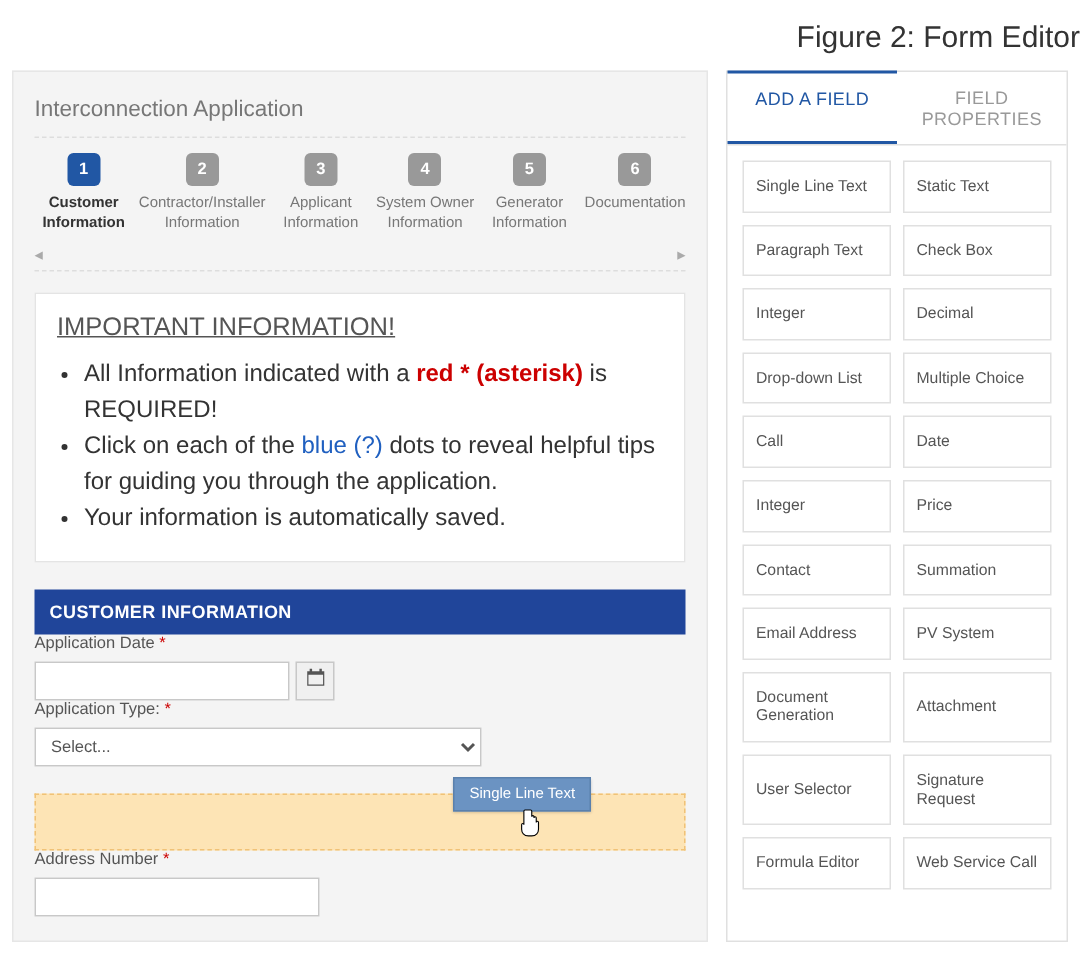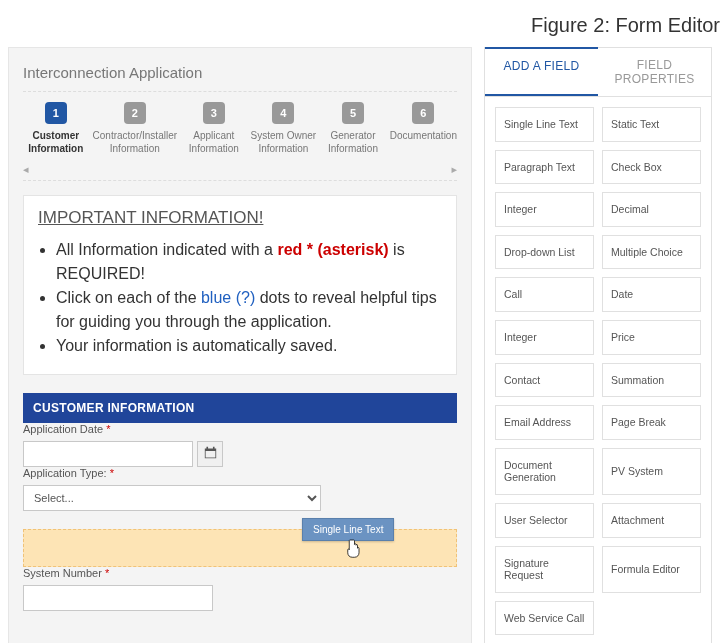--- a/index.html
+++ b/index.html
@@ -326,21 +326,21 @@
       <div class="drag-chip">Single Line Text</div>
       <div class="cursor-pointer">
         <svg viewBox="0 0 24 28">
             <path fill="#fff" stroke="#000" stroke-width="1" d="M8 2c-1 0-1 1-1 1v12s0-1-1-1-1 1-1 1v4c0 3 2 6 6 6h3c4 0 6-3 6-6v-6s0-1-1-1-1 1-1 1V9s0-1-1-1-1 1-1 1V8s0-1-1-1-1 1-1 1V3s0-1-1-1H8z"></path>
           </svg>
       </div>
     </div>
 
     <div class="field-row">
       <div class="field-label">
-        <span>System Number</span>
+        <span>Address Number</span>
         <span class="req">*</span>
       </div>
       <input type="text" class="text-input premise-input" value="" style="">
     </div>
   </div>
 
   <div class="right-panel">
     <div class="right-tabs">
       <div class="right-tab active">ADD A FIELD</div>
       <div class="right-tab">FIELD PROPERTIES</div>
@@ -354,25 +354,24 @@
       <div class="pal-item">Decimal</div>
       <div class="pal-item">Drop-down List</div>
       <div class="pal-item">Multiple Choice</div>
       <div class="pal-item">Call</div>
       <div class="pal-item">Date</div>
       <div class="pal-item">Integer</div>
       <div class="pal-item">Price</div>
       <div class="pal-item">Contact</div>
       <div class="pal-item">Summation</div>
       <div class="pal-item">Email Address</div>
-      <div class="pal-item">Page Break</div>
+      <div class="pal-item">PV System</div>
       <div class="pal-item">Document Generation</div>
-      <div class="pal-item">PV System</div>
+      <div class="pal-item">Attachment</div>
       <div class="pal-item">User Selector</div>
-      <div class="pal-item">Attachment</div>
       <div class="pal-item">Signature Request</div>
       <div class="pal-item">Formula Editor</div>
       <div class="pal-item">Web Service Call</div>
     </div>
   </div>
 </div>
 
 <div class="copyright">Copyright © 2017 Clean Power Research</div>
 
 </body></html>

